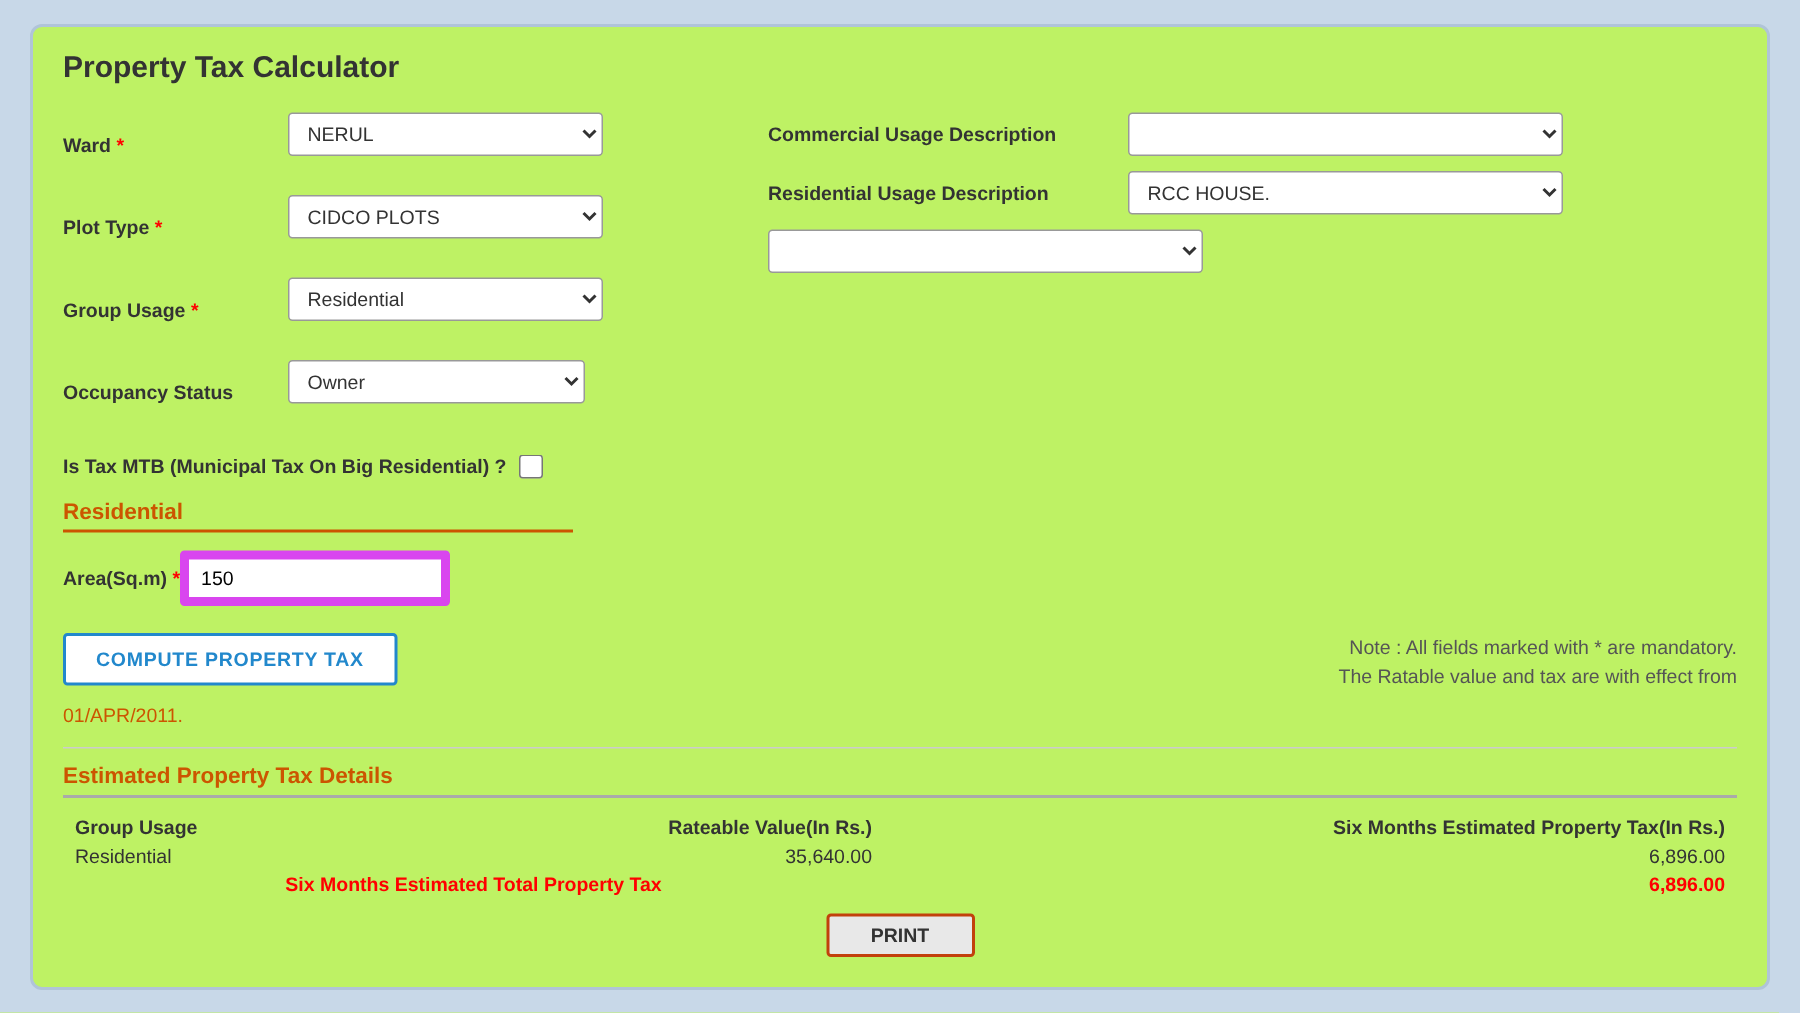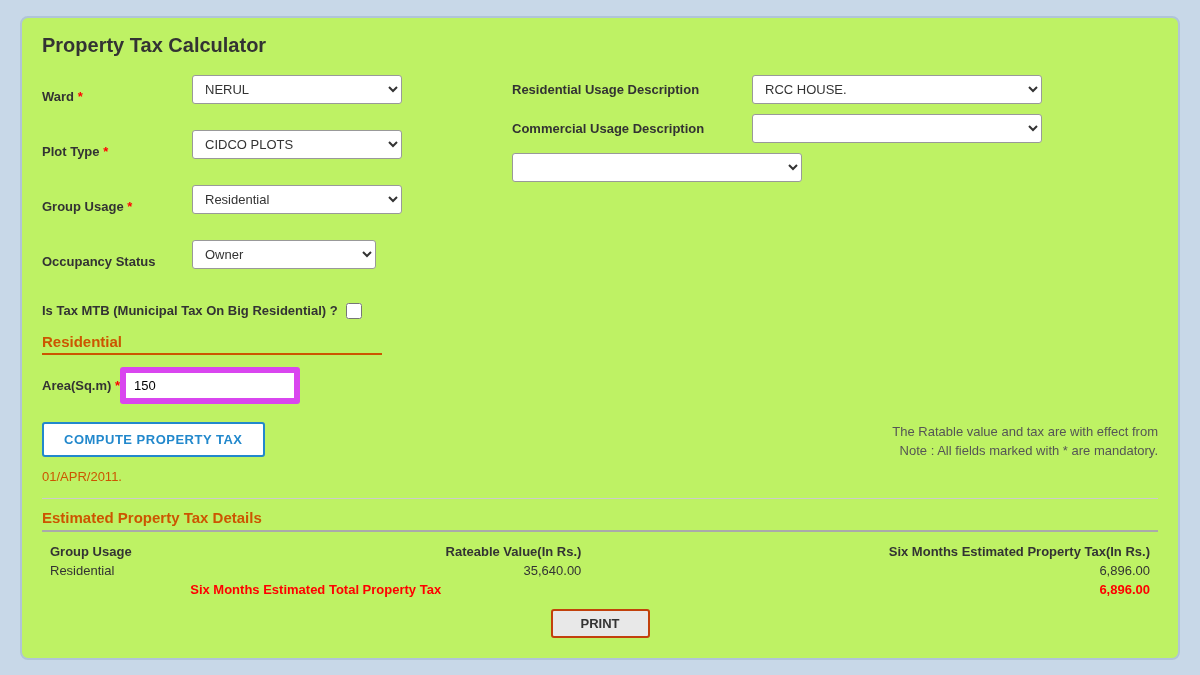--- a/index.html
+++ b/index.html
@@ -56,21 +56,21 @@
       padding: 5px 8px;
       font-size: 13px;
       background: #fff;
       color: #333;
       cursor: pointer;
       appearance: auto;
     }
     .select-ward { width: 210px; }
     .select-plot { width: 210px; }
     .select-group { width: 210px; }
-    .select-occupancy { width: 184px; }
+    .select-occupancy { width: 198px; }
     .select-res-usage { width: 290px; }
     .select-com-usage { width: 290px; }
     .select-ind-usage { width: 290px; }
     .right-form-row {
       display: flex;
       align-items: center;
       margin-bottom: 10px;
     }
     .right-label {
       min-width: 240px;
@@ -251,30 +251,30 @@
         <select class="select-occupancy">
           <option value="Owner">Owner</option>
           <option value="Tenant">Tenant</option>
         </select>
       </div>
     </div>
 
     <div class="right-col">
 
       <div class="right-form-row">
+        <div class="right-label">Commercial Usage Description</div>
+        <select class="select-com-usage">
+          <option value=""></option>
+        </select>
+      </div>
+
+      <div class="right-form-row">
         <div class="right-label">Residential Usage Description</div>
         <select class="select-res-usage">
           <option value="RCC HOUSE.">RCC HOUSE.</option>
-        </select>
-      </div>
-
-      <div class="right-form-row">
-        <div class="right-label">Commercial Usage Description</div>
-        <select class="select-com-usage">
-          <option value=""></option>
         </select>
       </div>
 
       <div class="right-form-row">
         <select class="select-ind-usage">
           <option value=""></option>
         </select>
       </div>
     </div>
   </div>
@@ -294,22 +294,22 @@
       <span>Area(Sq.m)</span>
       <span class="required">*</span>
     </label>
     <input type="text" class="area-input" value="150" style="">
   </div>
 
   
   <div class="action-note-row">
     <button class="compute-btn">COMPUTE PROPERTY TAX</button>
     <div class="note-text">
+      <div>Note : All fields marked with * are mandatory.</div>
       <div>The Ratable value and tax are with effect from</div>
-      <div>Note : All fields marked with * are mandatory.</div>
     </div>
   </div>
   <div class="date-text">01/APR/2011.</div>
 
   <hr class="divider">
 
   
   <div class="estimated-section-title">Estimated Property Tax Details</div>
 
   <table class="results-table">

